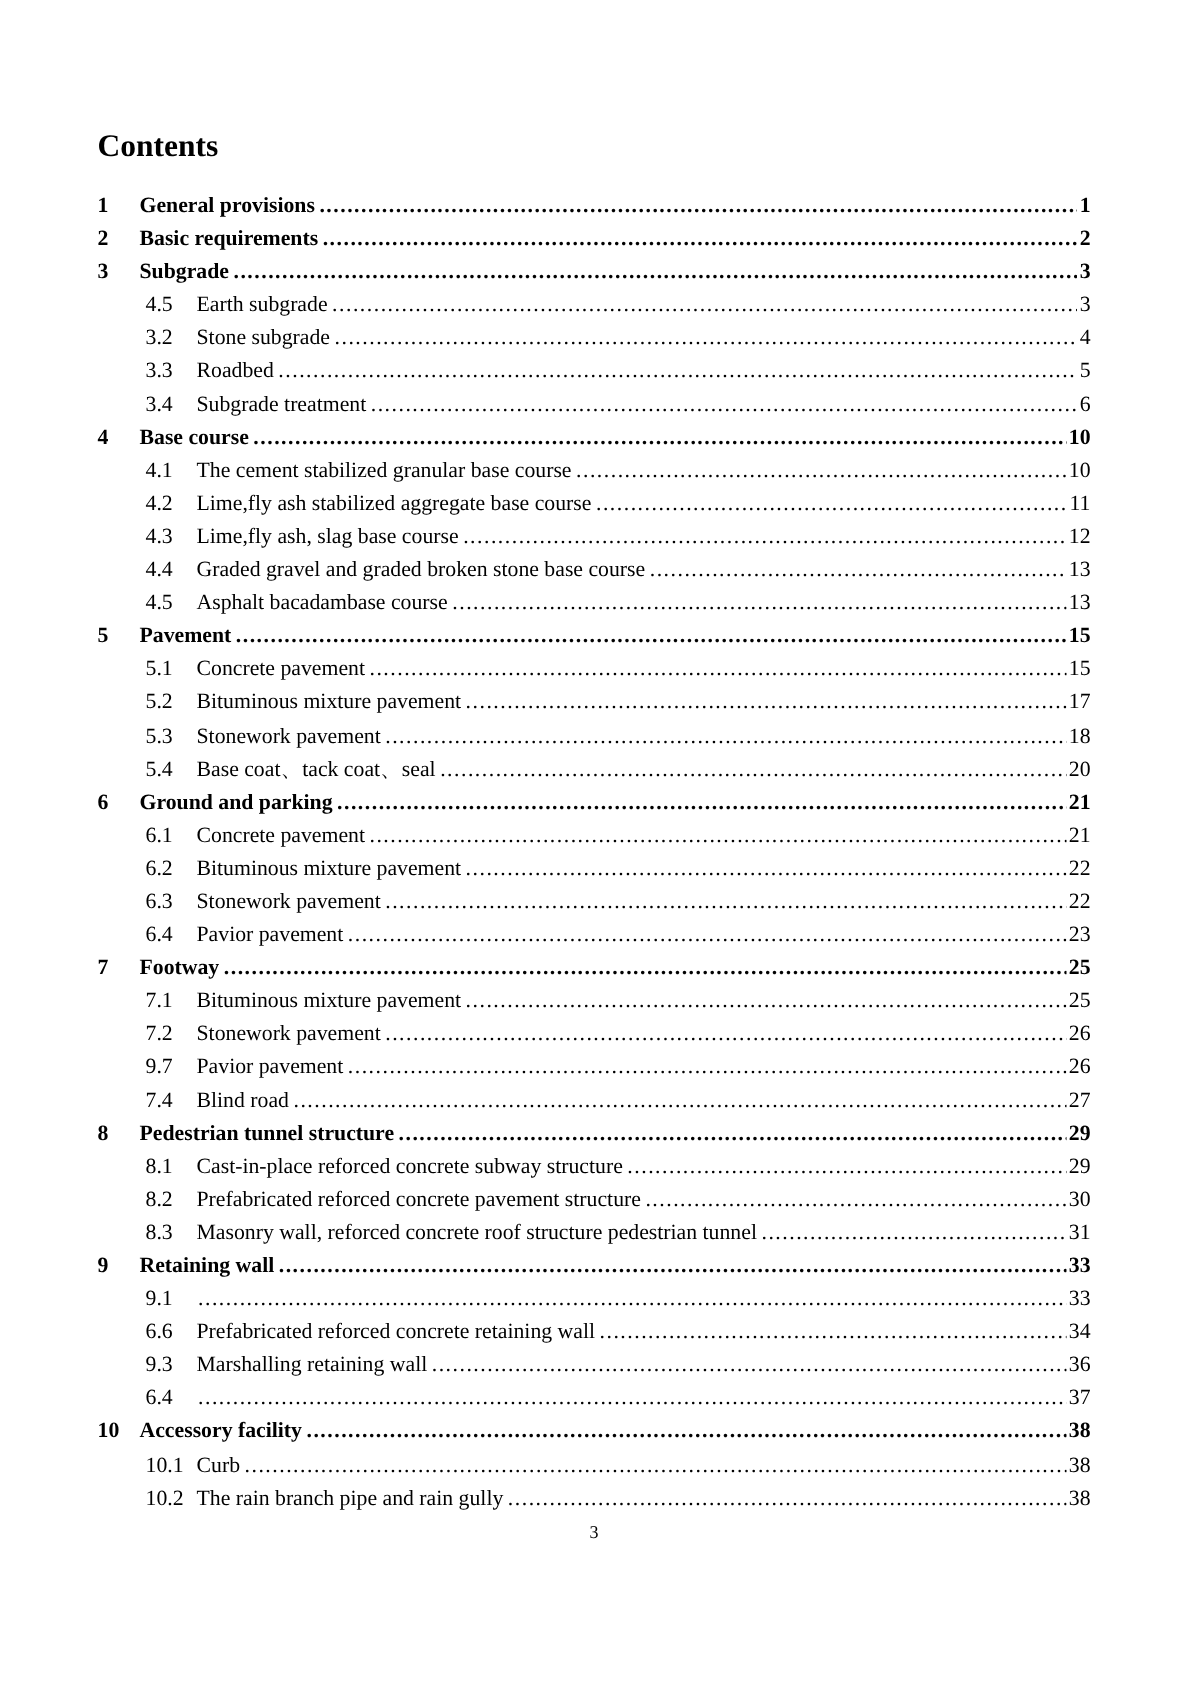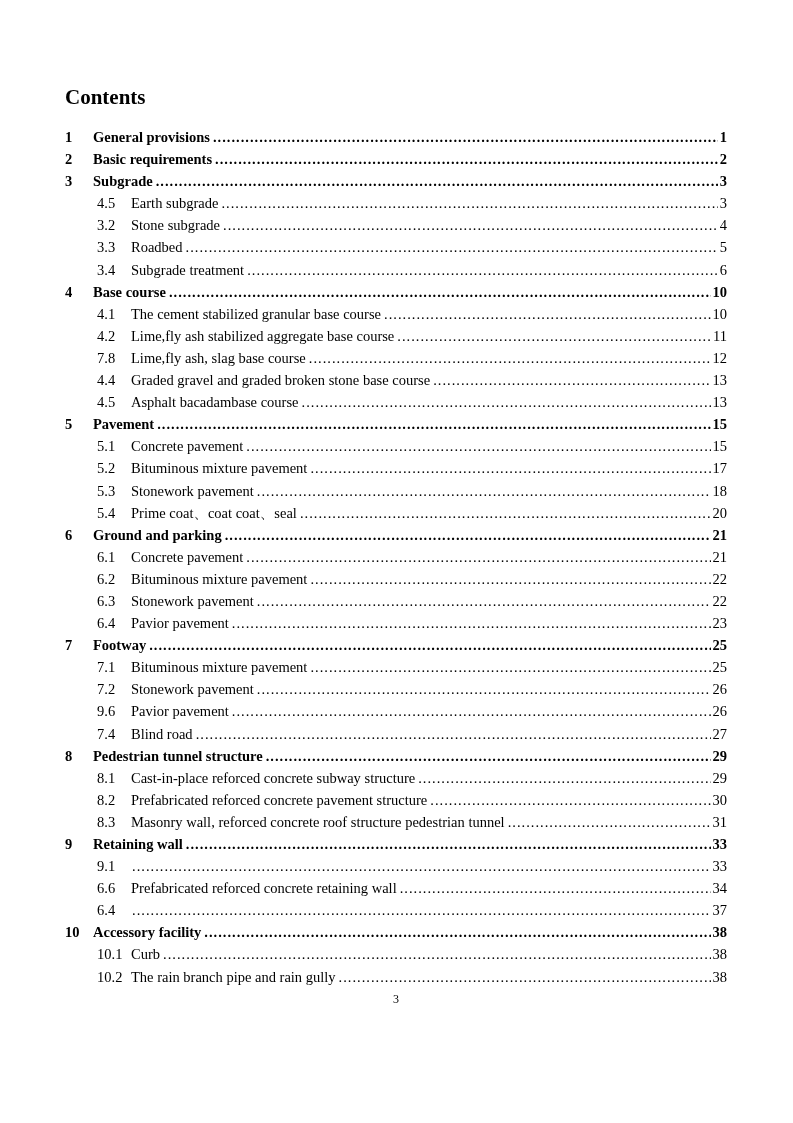--- a/index.html
+++ b/index.html
@@ -132,21 +132,21 @@
     <span class="leader"></span>
     <span class="pg">10</span>
   </div>
       <div class="row level2">
     <span class="num">4.2</span>
     <span class="label">Lime,fly ash stabilized aggregate base course</span>
     <span class="leader"></span>
     <span class="pg">11</span>
   </div>
       <div class="row level2">
-    <span class="num">7.8</span>
+    <span class="num">4.3</span>
     <span class="label">Lime,fly ash, slag base course</span>
     <span class="leader"></span>
     <span class="pg">12</span>
   </div>
       <div class="row level2">
     <span class="num">4.4</span>
     <span class="label">Graded gravel and graded broken stone base course</span>
     <span class="leader"></span>
     <span class="pg">13</span>
   </div>
@@ -175,21 +175,21 @@
     <span class="pg">17</span>
   </div>
       <div class="row level2">
     <span class="num">5.3</span>
     <span class="label">Stonework pavement</span>
     <span class="leader"></span>
     <span class="pg">18</span>
   </div>
       <div class="row level2">
     <span class="num">5.4</span>
-    <span class="label">Prime coat、coat coat、seal</span>
+    <span class="label">Base coat、tack coat、seal</span>
     <span class="leader"></span>
     <span class="pg">20</span>
   </div>
       <div class="row level1">
     <span class="num">6</span>
     <span class="label">Ground and parking</span>
     <span class="leader"></span>
     <span class="pg">21</span>
   </div>
       <div class="row level2">
@@ -228,21 +228,21 @@
     <span class="leader"></span>
     <span class="pg">25</span>
   </div>
       <div class="row level2">
     <span class="num">7.2</span>
     <span class="label">Stonework pavement</span>
     <span class="leader"></span>
     <span class="pg">26</span>
   </div>
       <div class="row level2">
-    <span class="num">9.6</span>
+    <span class="num">9.7</span>
     <span class="label">Pavior pavement</span>
     <span class="leader"></span>
     <span class="pg">26</span>
   </div>
       <div class="row level2">
     <span class="num">7.4</span>
     <span class="label">Blind road</span>
     <span class="leader"></span>
     <span class="pg">27</span>
   </div>
@@ -279,20 +279,26 @@
       <div class="row level2">
     <span class="num">9.1</span>
     <span class="leader"></span>
     <span class="pg">33</span>
   </div>
       <div class="row level2">
     <span class="num">6.6</span>
     <span class="label">Prefabricated reforced concrete retaining wall</span>
     <span class="leader"></span>
     <span class="pg">34</span>
+  </div>
+      <div class="row level2">
+    <span class="num">9.3</span>
+    <span class="label">Marshalling retaining wall</span>
+    <span class="leader"></span>
+    <span class="pg">36</span>
   </div>
       <div class="row level2">
     <span class="num">6.4</span>
     <span class="leader"></span>
     <span class="pg">37</span>
   </div>
       <div class="row level1">
     <span class="num">10</span>
     <span class="label">Accessory facility</span>
     <span class="leader"></span>

